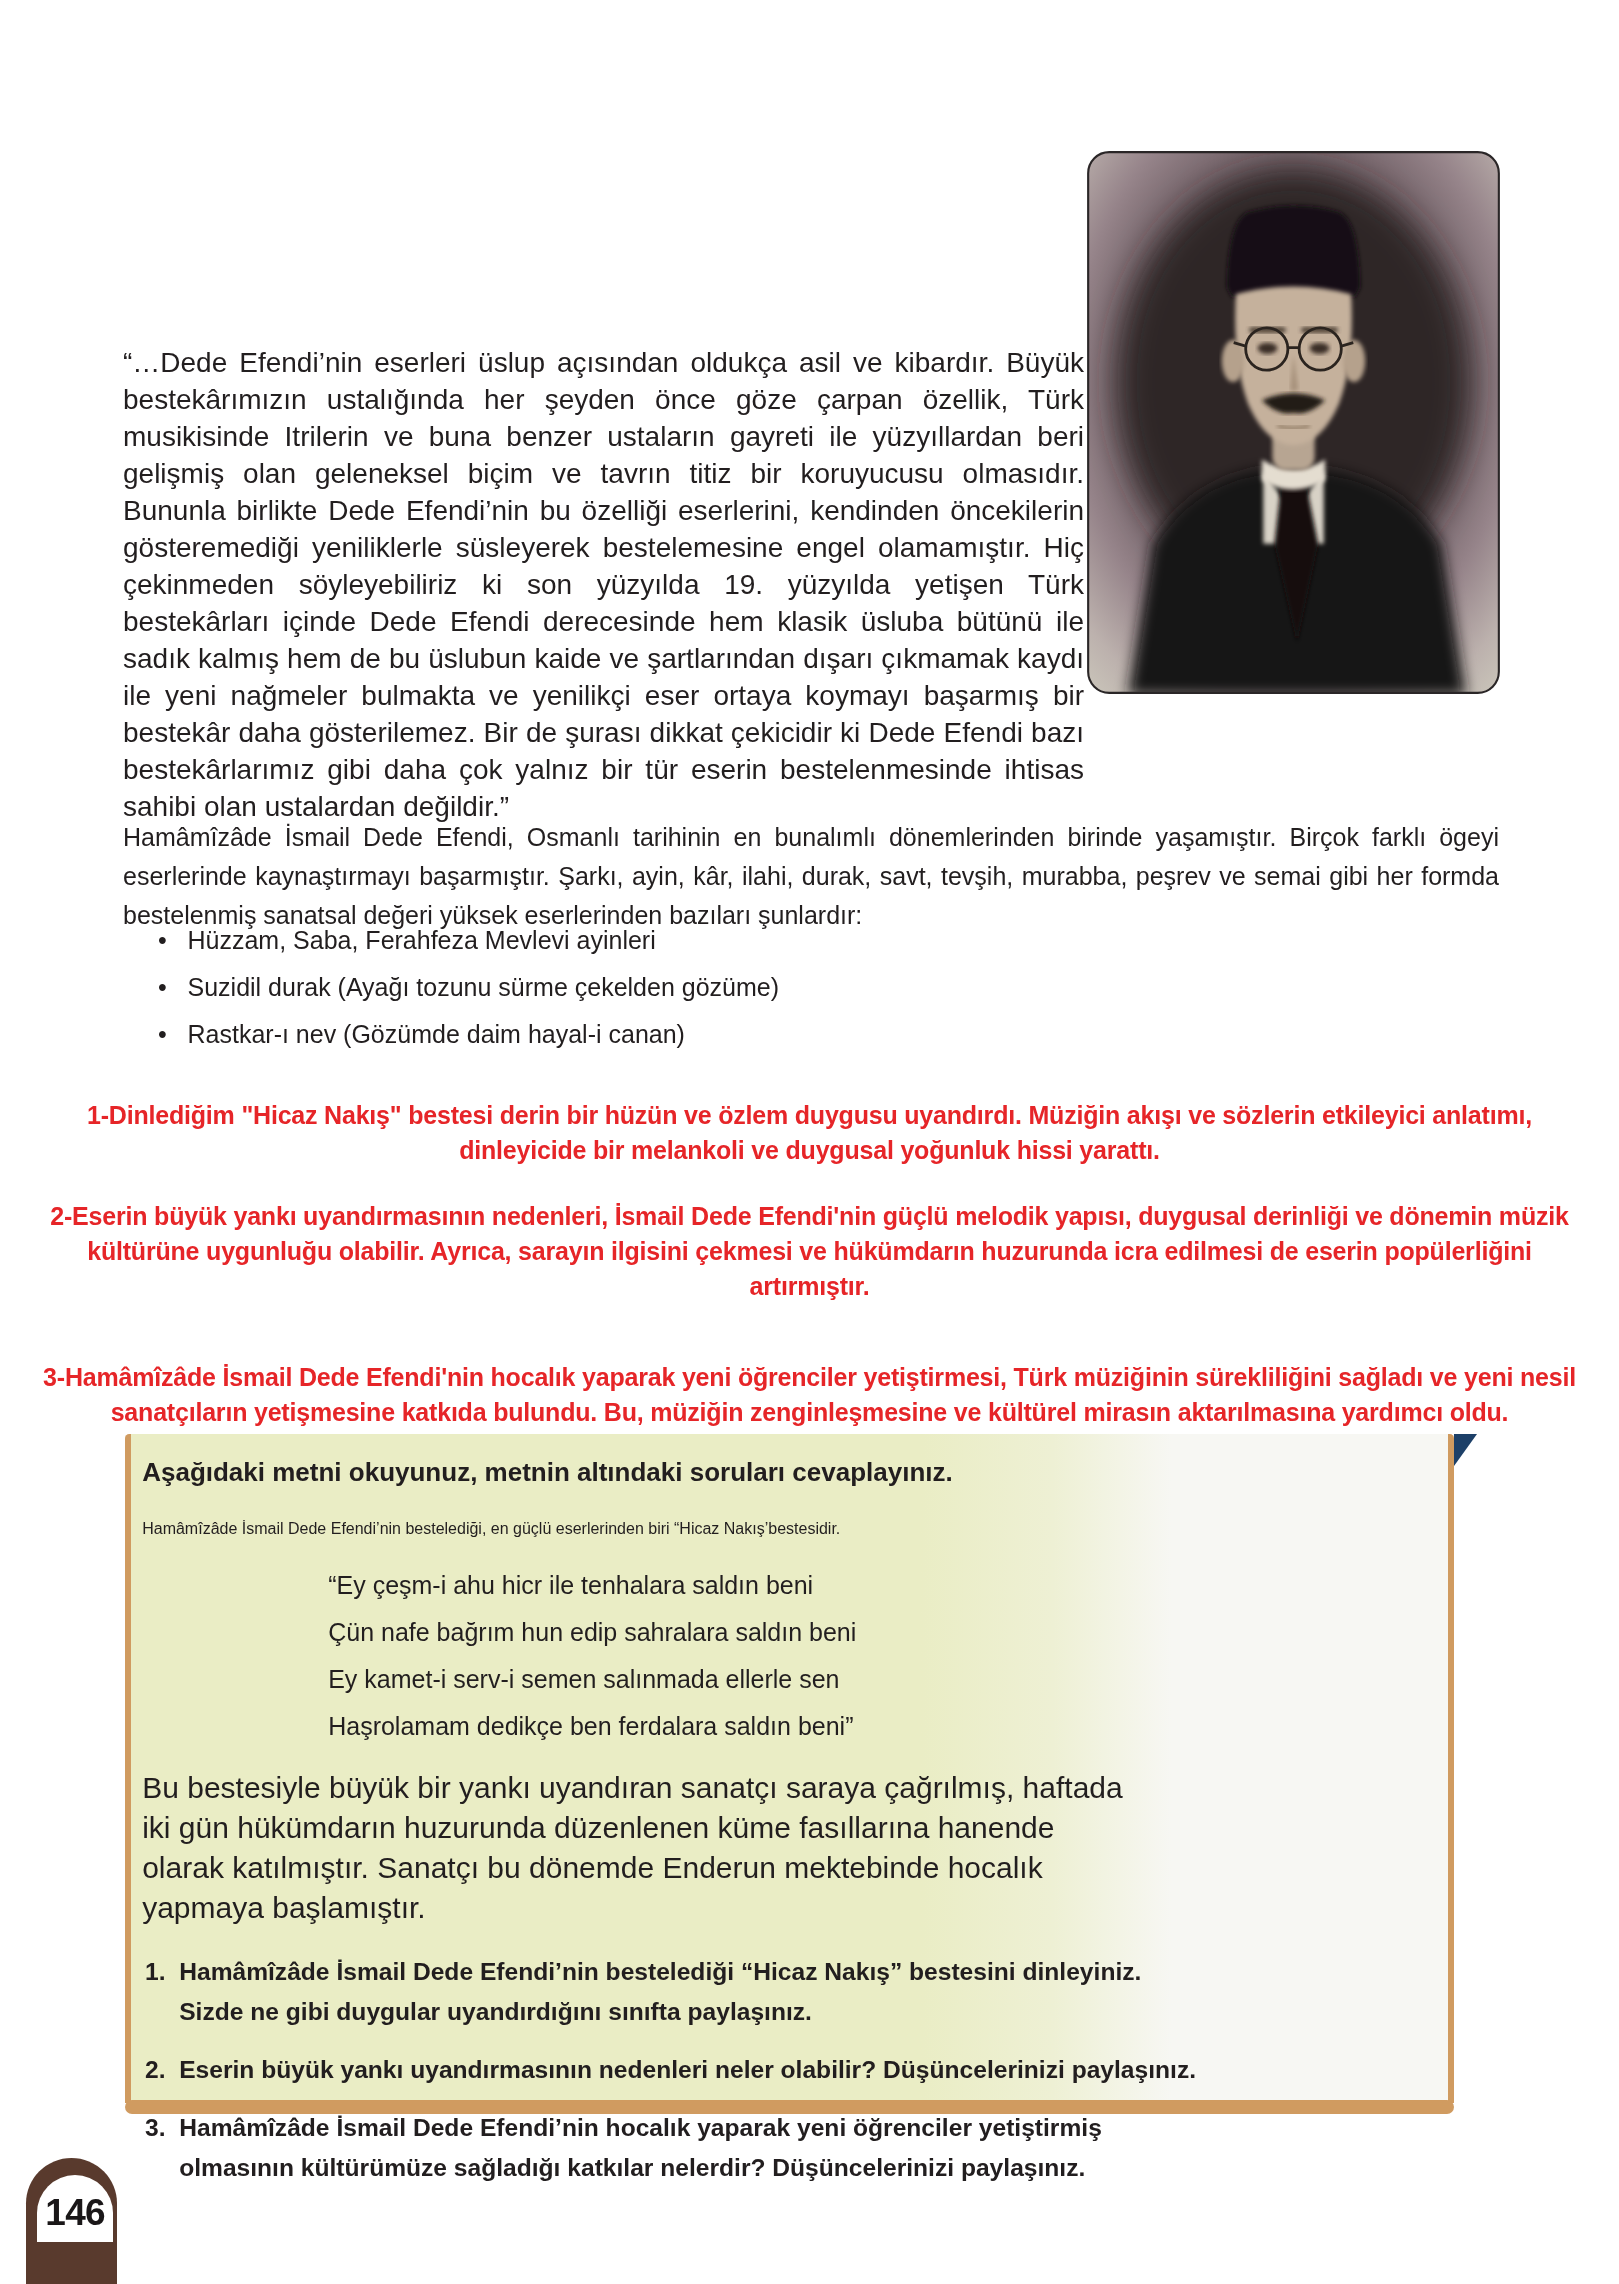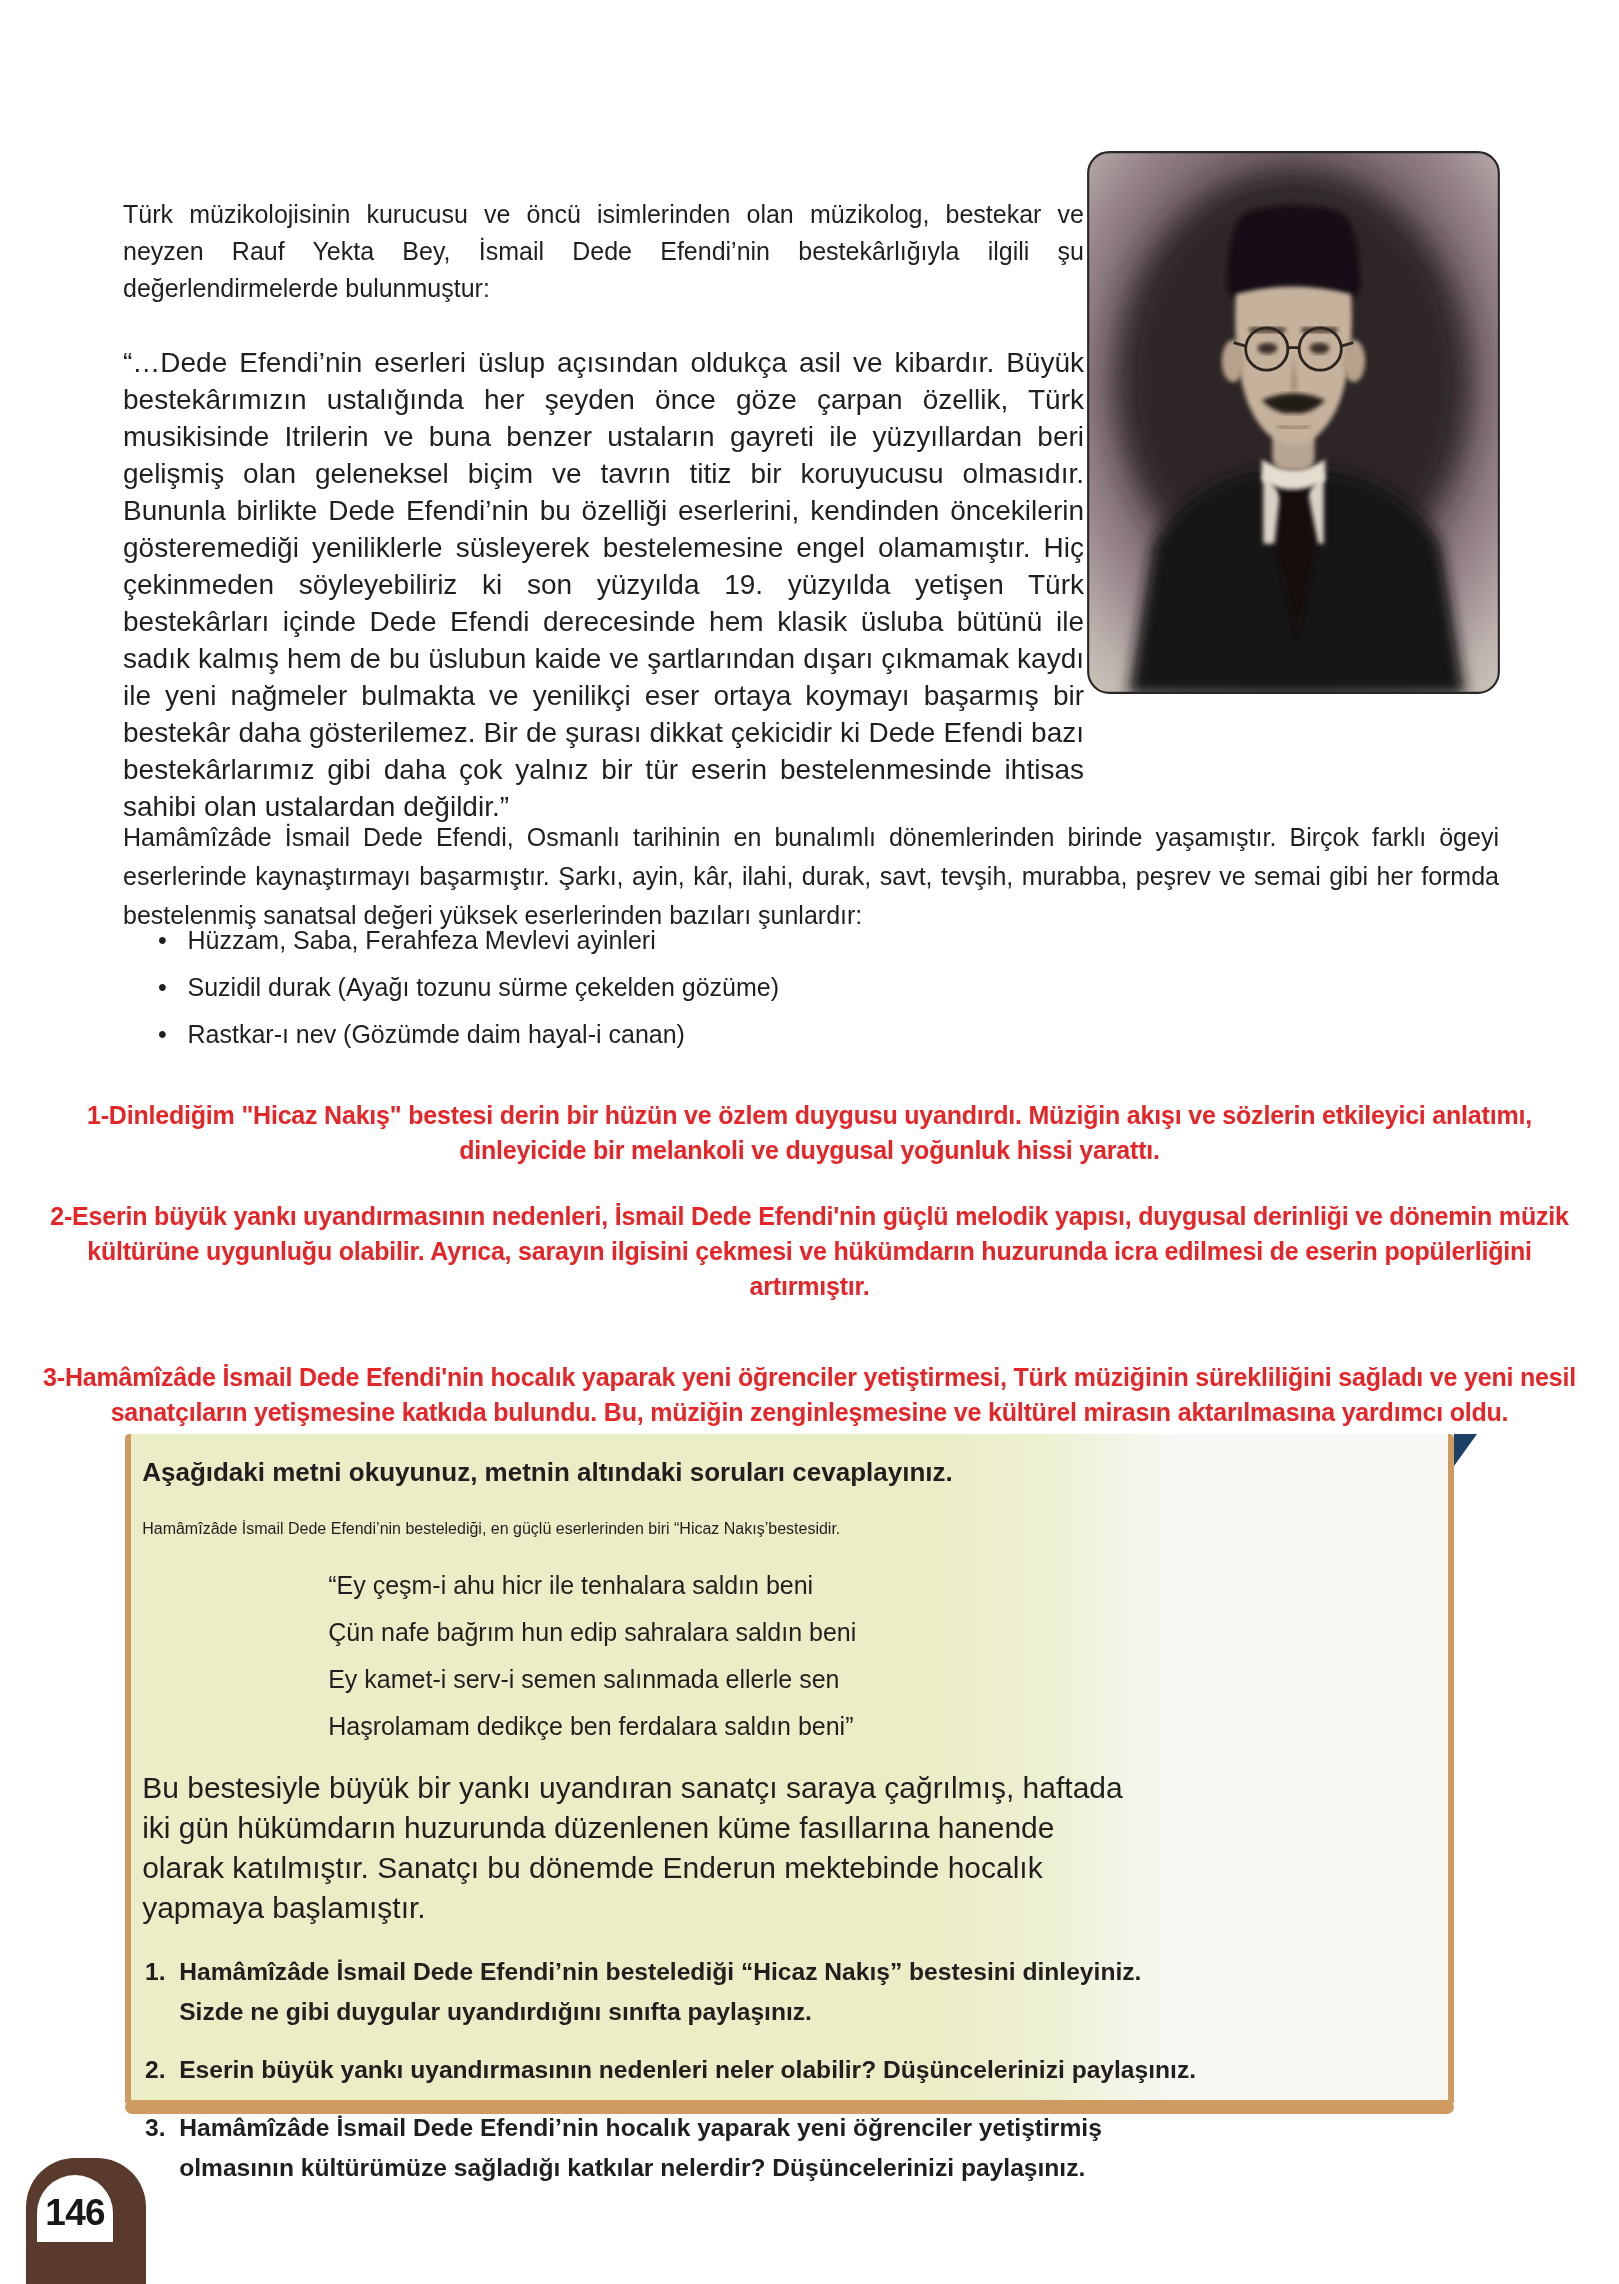--- a/index.html
+++ b/index.html
@@ -72,39 +72,38 @@
   .poem{margin:0 0 18.3px 186px;font-size:25px;line-height:47px;}
   .act-body{font-size:30px;line-height:40px;width:984px;margin:0 0 24px 0;}
   .act-questions{
     list-style:none;margin:0;padding:0;width:1069px;
     font-size:24.6px;line-height:40px;font-weight:bold;
   }
   .act-questions li{position:relative;padding-left:37px;margin-bottom:18.3px;}
   .act-questions .qnum{position:absolute;left:2.8px;top:0;}
   
   .badge{
-    position:absolute;left:26px;top:2158px;width:120px;height:126px;
+    position:absolute;left:26px;top:2158px;width:91px;height:126px;
     background:#593a2d;border-radius:49px 49px 0 0;
   }
   .badge-inner{
     position:absolute;left:11.2px;top:17px;width:76px;height:67px;
     background:#ffffff;border-radius:38px 38px 0 0;
     display:flex;align-items:center;justify-content:center;
     padding-top:8.4px;box-sizing:border-box;
   }
   .badge-inner span{
     font-size:37px;font-weight:bold;color:#1a1718;letter-spacing:-0.7px;
   }
 </style>
 </head>
 <body>
 
 <div class="page">
 
-  <p class="para1">Türk müzikolojisinin kurucusu ve öncü isimlerinden olan müzikolog, bestekar ve neyzen Rauf Yekta Bey, İsmail Dede Efendi’nin bestekârlığıyla ilgili şu değerlendirmelerde bulunmuştur:</p>
 
   <p class="quote">“…Dede Efendi’nin eserleri üslup açısından oldukça asil ve kibardır. Büyük bestekârımızın ustalığında her şeyden önce göze çarpan özellik, Türk musikisinde Itrilerin ve buna benzer ustaların gayreti ile yüzyıllardan beri gelişmiş olan geleneksel biçim ve tavrın titiz bir koruyucusu olmasıdır. Bununla birlikte Dede Efendi’nin bu özelliği eserlerini, kendinden öncekilerin gösteremediği yeniliklerle süsleyerek bestelemesine engel olamamıştır. Hiç çekinmeden söyleyebiliriz ki son yüzyılda 19. yüzyılda yetişen Türk bestekârları içinde Dede Efendi derecesinde hem klasik üsluba bütünü ile sadık kalmış hem de bu üslubun kaide ve şartlarından dışarı çıkmamak kaydı ile yeni nağmeler bulmakta ve yenilikçi eser ortaya koymayı başarmış bir bestekâr daha gösterilemez. Bir de şurası dikkat çekicidir ki Dede Efendi bazı bestekârlarımız gibi daha çok yalnız bir tür eserin bestelenmesinde ihtisas sahibi olan ustalardan değildir.”</p>
 
   <figure class="portrait" style="margin:0;">
     <svg width="415" height="545" viewBox="0 0 590 775" xmlns="http://www.w3.org/2000/svg">
       <defs>
         <clipPath id="frame">
             <rect x="3" y="3" width="584" height="769" rx="30" ry="30"></rect>
           </clipPath>
         <filter id="soft">

